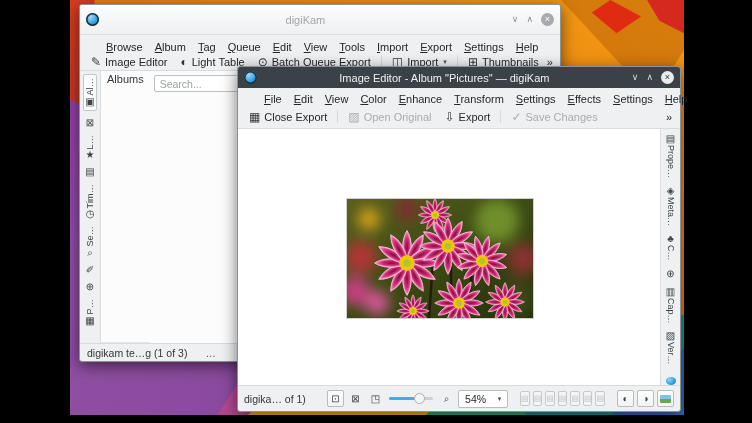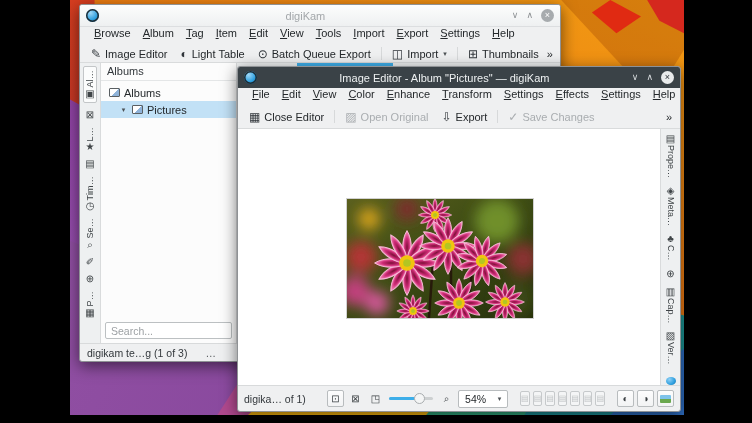--- a/index.html
+++ b/index.html
@@ -23,37 +23,37 @@
   .wp-redtr   { background:#d5281e; clip-path:polygon(94% 0,100% 0,100% 8%,96% 5%); }
   .wp-reddiam { background:#e02a12; clip-path:polygon(88% 0,93% 4%,89% 8%,85% 3%); }
 
   
   .window { position:absolute; background:#eff0f1; border:1px solid #8f9295; border-radius:3px;
             box-shadow:0 4px 16px rgba(0,0,0,.55); display:flex; flex-direction:column; }
   #main-window   { left:79px; top:4px;  width:482px; height:358px; z-index:1; }
   #editor-window { left:237px; top:66px; width:444px; height:346px; z-index:2; }
 
   .titlebar { display:flex; align-items:center; padding:0 6px; border-radius:2px 2px 0 0; flex:0 0 auto; }
-  #main-window .titlebar { height:22px; background:linear-gradient(#fcfdfd,#eef0f1);
+  #main-window .titlebar { height:30px; background:linear-gradient(#fcfdfd,#eef0f1);
                            border-bottom:1px solid #dcdee0; color:#a3a7aa; }
   #editor-window .titlebar { height:21px; background:#3a4247; color:#eef1f2; }
   .app-icon { width:13px; height:13px; border-radius:50%; flex:0 0 auto;
               background:radial-gradient(circle at 35% 30%,#9fd8f7,#2e9fdf 55%,#14537c);
               box-shadow:inset 0 0 0 1.5px #1d2b33; }
   .win-title { flex:1; text-align:center; font-size:11px; white-space:nowrap; overflow:hidden; }
   .tb-controls { display:flex; align-items:center; gap:8px; flex:0 0 auto; }
   .ctl { font-size:9px; line-height:1; }
   #main-window .ctl { color:#8d9194; }
   #editor-window .ctl { color:#d6dadd; }
   .close-btn { width:13px; height:13px; border-radius:50%; display:flex; align-items:center;
                justify-content:center; font-size:9px; line-height:1; }
   #main-window .close-btn { background:#a7abae; color:#fff; }
   #editor-window .close-btn { background:#e9ebec; color:#2f343a; }
 
-  .menubar { display:flex; align-items:flex-start; padding:0 8px; flex:0 0 auto; }
+  .menubar { display:flex; align-items:flex-end; padding:0 8px; flex:0 0 auto;margin-left:12px; }
   #main-window .menubar { height:18px; }
   #editor-window .menubar { height:17px; }
   .menu-item { display:inline-block; font-size:11px; color:#24282b; padding:0 6px; }
   .menu-item::first-letter { text-decoration:underline; }
 
   .toolbar { display:flex; align-items:center; gap:3px; padding:0 6px;
              border-bottom:1px solid #d9dbdc; flex:0 0 auto; }
   #main-window .toolbar { height:18px; }
   #editor-window .toolbar { height:24px; }
   .tool-btn { display:flex; align-items:center; gap:4px; font-size:11px; color:#24282b; padding:1px 5px; white-space:nowrap; }
@@ -66,21 +66,21 @@
   
   .main-content { flex:1; display:flex; min-height:0; }
   .tabstrip-left { width:21px; background:#eef0f1; border-right:1px solid #d9dbdc;
                    display:flex; flex-direction:column; align-items:center; padding-top:3px; gap:7px; flex:0 0 auto; }
   .vtab { display:flex; flex-direction:column; align-items:center; gap:1px; color:#3f4447; }
   .vtab .vlabel { writing-mode:vertical-rl; transform:rotate(180deg); font-size:9px; letter-spacing:.2px; }
   .vtab .vicon { font-size:10px; line-height:1; }
   .vtab.active { background:#fbfcfc; border:1px solid #c3c6c8; border-radius:2px; padding:3px 1px; }
 
   .albums-panel { flex:0 0 136px; background:#fcfcfc; border-right:1px solid #d9dbdc;
-                  display:flex; flex-direction:column; font-size:11px; }
+                  display:flex; font-size:11px; }
   .panel-header { padding:2px 6px 3px; color:#32373b; border-bottom:1px solid #e4e6e7; }
   .tree { flex:1; padding-top:3px; overflow:hidden; }
   .tree-row { display:flex; align-items:center; height:17px; gap:4px; color:#24282b; white-space:nowrap; }
   .tree-row .expander { width:9px; font-size:7px; color:#4c5154; text-align:center; }
   .tree-row.selected { background:#c2e1f6; }
   .mini-img { width:11px; height:9px; border:1px solid #5a5f62; border-radius:1px; flex:0 0 auto;
               background:linear-gradient(135deg,#ffffff 55%,#8fb3d9 55%); }
   .trash-ico { width:8px; height:9px; border:1px solid #565b5e; border-top:2px solid #565b5e;
                border-radius:0 0 2px 2px; position:relative; flex:0 0 auto; }
   .trash-ico::before { content:""; position:absolute; left:-2px; top:-3px; width:10px; height:1px; background:#565b5e; }
@@ -158,21 +158,21 @@
       <span class="ctl">∨</span>
       <span class="ctl">∧</span>
       <span class="close-btn">×</span>
     </div>
   </div>
 
   <div class="menubar">
     <span class="menu-item">Browse</span>
     <span class="menu-item">Album</span>
     <span class="menu-item">Tag</span>
-    <span class="menu-item">Item</span>
+    <span class="menu-item">Queue</span>
     <span class="menu-item">Edit</span>
     <span class="menu-item">View</span>
     <span class="menu-item">Tools</span>
     <span class="menu-item">Import</span>
     <span class="menu-item">Export</span>
     <span class="menu-item">Settings</span>
     <span class="menu-item">Help</span>
   </div>
 
   <div class="toolbar">
@@ -288,21 +288,21 @@
     <span class="menu-item">Transform</span>
     <span class="menu-item">Settings</span>
     <span class="menu-item">Effects</span>
     <span class="menu-item">Settings</span>
     <span class="menu-item">Help</span>
   </div>
 
   <div class="toolbar">
     <div class="tool-btn">
       <span class="tbi">▦</span>
-      <span>Close Editor</span>
+      <span>Close Export</span>
     </div>
     <div class="tb-sep"></div>
     <div class="tool-btn disabled">
       <span class="tbi">▨</span>
       <span>Open Original</span>
     </div>
     <div class="tool-btn">
       <span class="tbi">⇩</span>
       <span>Export</span>
     </div>

